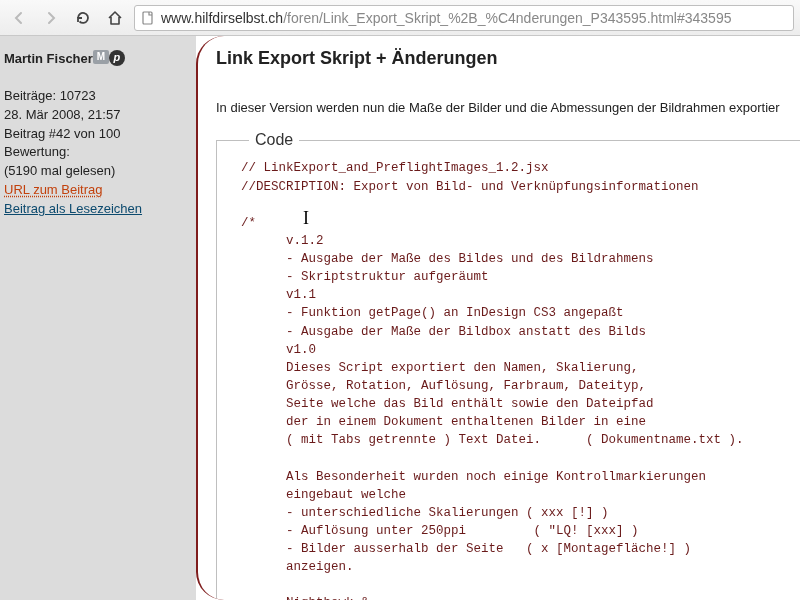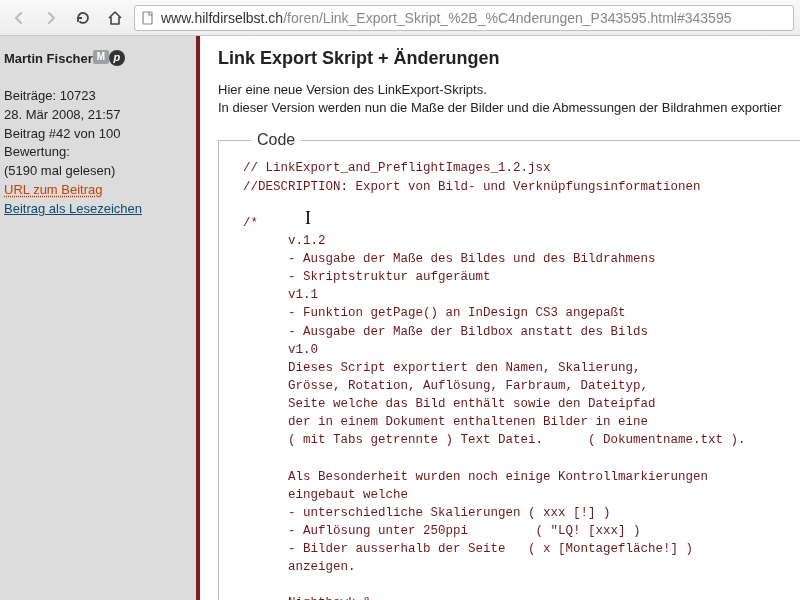--- a/index.html
+++ b/index.html
@@ -87,23 +87,24 @@
     align-items: center;
     justify-content: center;
     font-style: italic;
   }
   .sb-gap { }
   .sb-link { color: #c2410c; text-decoration: underline dotted; text-underline-offset: 2px; cursor: pointer; }
   .sb-link2 { color: #0c4a6e; text-decoration: underline; cursor: pointer; }
   .main {
     flex: 1;
     background: #fff;
-    border-left: 4px solid #7f1d1d;
+    border-left: 2px solid #7f1d1d;
     padding: 12px 0 0 18px;
     overflow: hidden;
+    border-radius: 28px;
   }
   .post-title {
     font-size: 18px;
     font-weight: bold;
     color: #222;
     margin-bottom: 12px;
   }
   .post-intro {
     font-size: 13px;
     color: #222;
@@ -184,21 +185,21 @@
     <div class="sb-gap">Beitrag #42 von 100</div>
     <div class="sb-gap">Bewertung:</div>
     <div class="sb-gap">(5190 mal gelesen)</div>
     <div><span class="sb-link">URL zum Beitrag</span></div>
     <div class="sb-gap"><span class="sb-link2">Beitrag als Lesezeichen</span></div>
   </div>
 
   <div class="main" style="position:relative;">
     <div class="post-title">Link Export Skript + Änderungen</div>
     <div class="post-intro">
-      <span>Hier eine neue Version des LinkExport-Skripts.</span><br>
+      <br>
       <span>In dieser Version werden nun die Maße der Bilder und die Abmessungen der Bildrahmen exportier</span>
     </div>
     <fieldset class="code-fieldset">
       <legend>Code</legend>
       <div class="code-block">// LinkExport_and_PreflightImages_1.2.jsx
 //DESCRIPTION: Export von Bild- und Verknüpfungsinformationen
 
 /*
       v.1.2
       - Ausgabe der Maße des Bildes und des Bildrahmens

